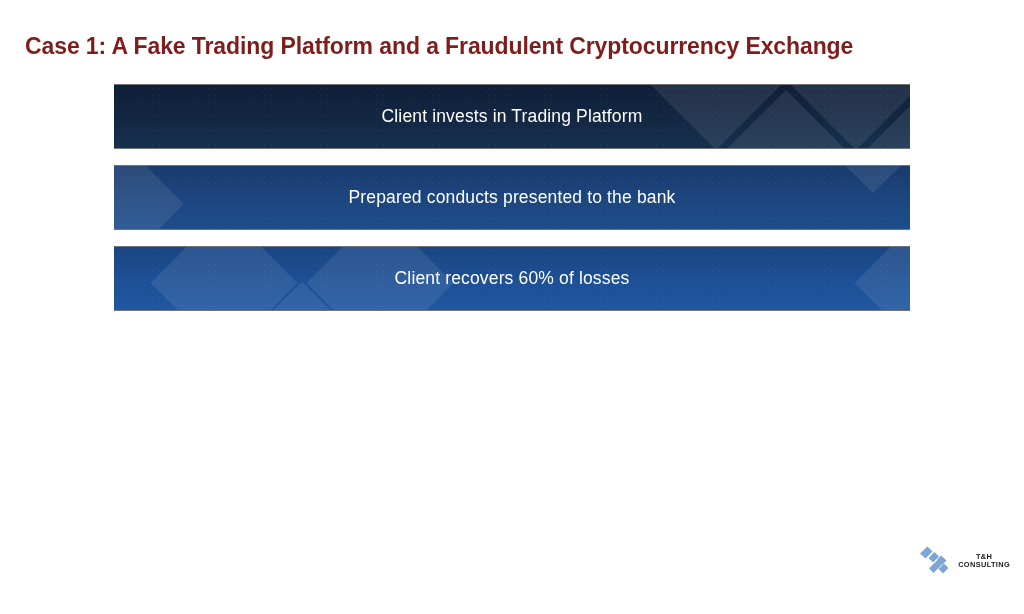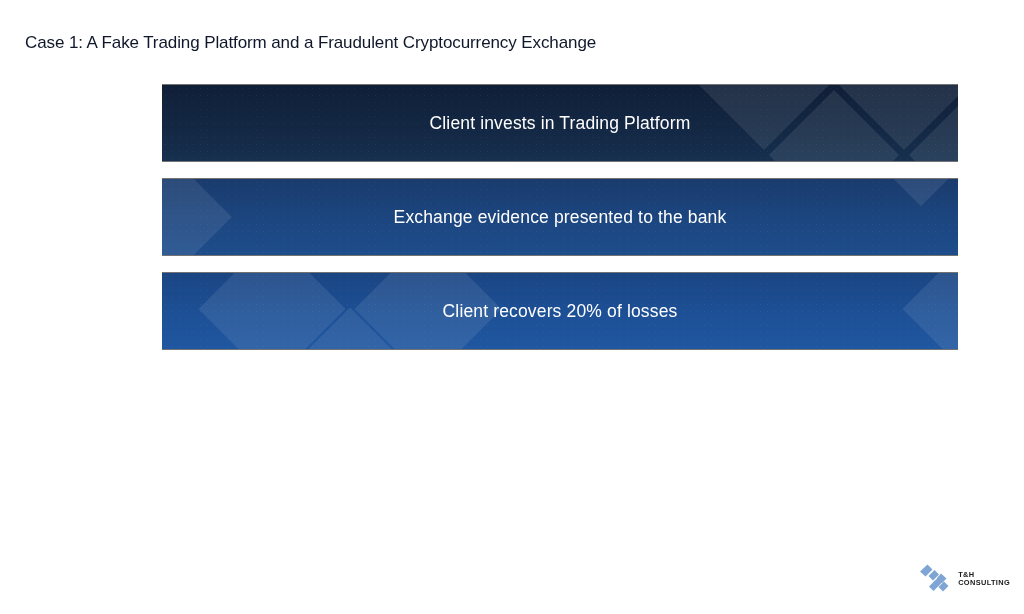--- a/index.html
+++ b/index.html
@@ -14,45 +14,44 @@
     overflow: hidden;
     position: relative;
   }
 
   
   .slide-title {
     position: absolute;
     left: 25px;
     top: 33px;
     width: 980px;
-    font-size: 17px;
-    font-weight: normal;
-    color: #0f172a;
+    font-size: 23px;
+    font-weight: bold;
+    color: #7f1d1d;
     letter-spacing: -0.1px;
     white-space: nowrap;
   }
 
   
   .bars {
     position: absolute;
     left: 114px;
     top: 84px;
     width: 796px;
   }
 
   .bar {
     position: relative;
     width: 796px;
-    height: 78px;
+    height: 65px;
     margin-bottom: 16px;
     overflow: hidden;
     box-sizing: border-box;
     border-top: 1px solid rgba(0,0,0,0.55);
     border-bottom: 1px solid rgba(0,0,0,0.55);
-    margin-left: 48px;
   }
 
   .bar-bg {
     position: absolute;
     inset: 0;
   }
 
   
   .bar-texture {
     position: absolute;
@@ -87,24 +86,25 @@
     font-weight: 400;
     letter-spacing: 0.15px;
     z-index: 3;
     text-align: center;
   }
 
   
   .logo {
     position: absolute;
     right: 14px;
-    bottom: 17px;
+    bottom: 35px;
     display: flex;
     align-items: center;
     gap: 5px;
+    text-align: center;
   }
   .logo-mark {
     position: relative;
     width: 36px;
     height: 36px;
     flex: none;
   }
   .logo-text {
     display: flex;
     flex-direction: column;
@@ -138,33 +138,33 @@
 
 
 
   <div class="bar">
     <div class="bar-bg" style="background:linear-gradient(180deg,#1a3b6d 0%,#1c4680 55%,#1d4d8b 100%);"></div>
     <div class="bar-art">
       <div class="chev" style="width:96px;height:96px;left:-46px;top:-10px;"></div>
       <div class="chev" style="width:74px;height:74px;left:722px;top:-62px;"></div>
     </div>
     <div class="bar-texture"></div>
-    <div class="bar-label">Exchange evidence presented to the bank</div>
+    <div class="bar-label">Prepared conducts presented to the bank</div>
   </div>
 
   <div class="bar">
     <div class="bar-bg" style="background:linear-gradient(180deg,#1a4583 0%,#1d5096 55%,#1f57a0 100%);"></div>
     <div class="bar-art">
       <div class="chev" style="width:104px;height:104px;left:58px;top:-16px;"></div>
       <div class="chev" style="width:104px;height:104px;left:136px;top:56px;"></div>
       <div class="chev" style="width:104px;height:104px;left:214px;top:-16px;"></div>
       <div class="chev" style="width:104px;height:104px;left:762px;top:-16px;"></div>
     </div>
     <div class="bar-texture"></div>
-    <div class="bar-label">Client recovers 20% of losses</div>
+    <div class="bar-label">Client recovers 60% of losses</div>
   </div>
 
 </div>
 
 <div class="logo">
   <div class="logo-mark">
     <svg width="36" height="36" viewBox="0 0 36 36" aria-hidden="true">
       <g fill="#7fa5d4">
 
         <polygon points="3,10.5 10.5,3.5 15.5,8.5 8.5,15.5"></polygon>

